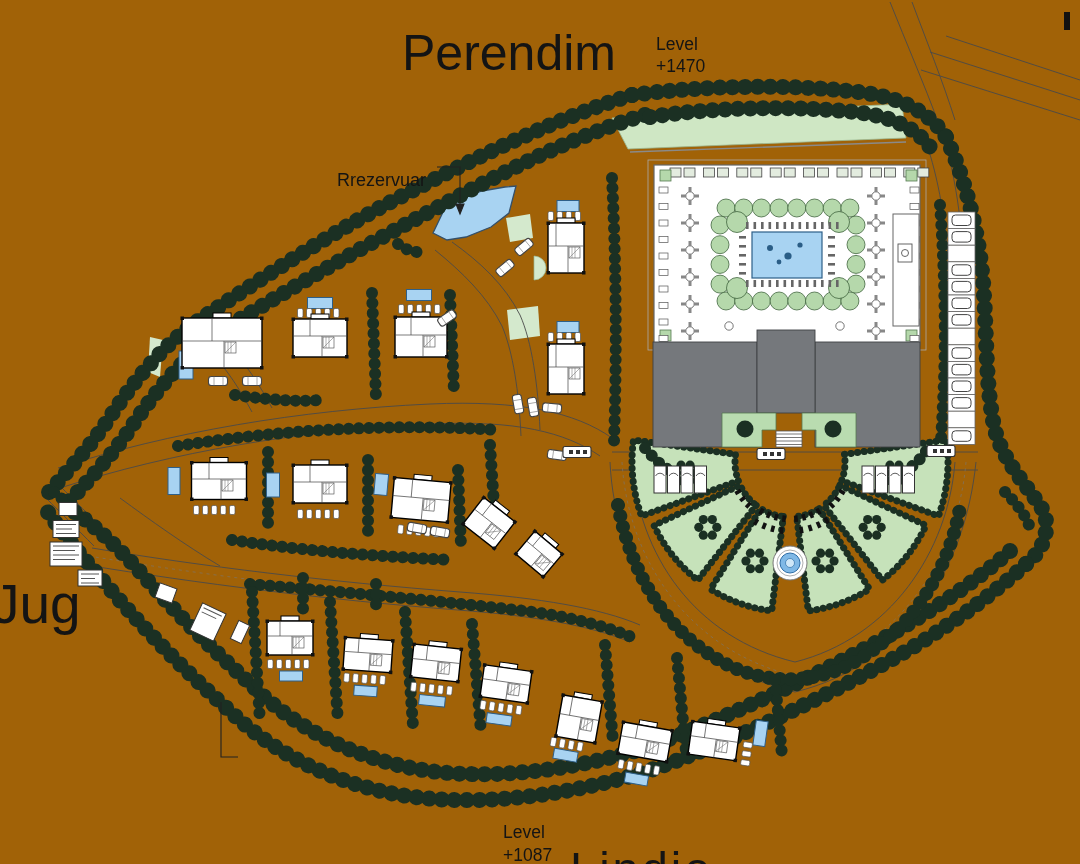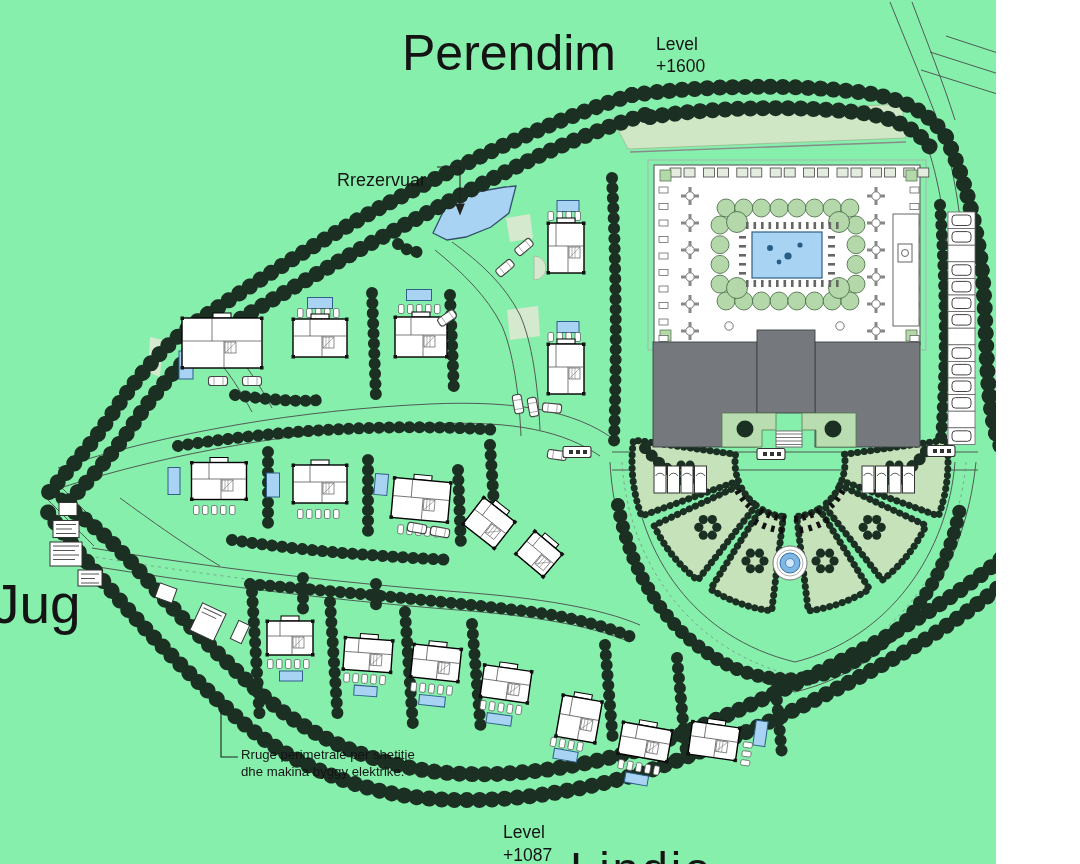--- a/index.html
+++ b/index.html
@@ -1,16 +1,16 @@
 <!DOCTYPE html>
 <html><head>
 <meta charset="utf-8">
 <style>
   html,body{margin:0;padding:0;background:#fff}
-  .canvas{position:relative;width:996px;height:864px;background:#86efac;overflow:hidden;
+  .canvas{position:relative;width:1080px;height:864px;background:#a16207;overflow:hidden;
           font-family:"Liberation Sans",sans-serif;color:#111}
   .canvas svg{position:absolute;left:0;top:0}
   .lbl{position:absolute;white-space:pre;color:#141414}
   #lbl-perendim{left:402px;top:24px;font-size:50px}
   #lbl-level-top{left:656px;top:34px;font-size:17.5px;line-height:1.25}
   #lbl-rrezervuar{left:337px;top:170px;font-size:18px}
   #lbl-jug{left:-8px;top:572px;font-size:55px}
   #lbl-note{left:241px;top:746px;font-size:13.2px;line-height:1.32}
   #lbl-level-bottom{left:503px;top:821px;font-size:17.5px;line-height:1.3;text-align:left}
   #lbl-lindje{left:570px;top:841px;font-size:47px;letter-spacing:3px}
@@ -792,20 +792,19 @@
 
   <g fill="none" stroke="#222" stroke-width="1.1">
     <path d="M437,167 L460,167 L460,204"></path>
     <polygon points="456,204 464,204 460,214" fill="#222"></polygon>
     <path d="M221,702 L221,757 L238,757"></path>
   </g>
   <rect x="1064" y="12" width="6" height="18" fill="#111"></rect>
 </svg>
 
 <div class="lbl" id="lbl-perendim">Perendim</div>
-<div class="lbl two-line" id="lbl-level-top"><span>Level</span><span>+1600</span></div>
+<div class="lbl two-line" id="lbl-level-top"><span>Level</span><span>+1470</span></div>
 <div class="lbl" id="lbl-rrezervuar">Rrezervuar</div>
 <div class="lbl" id="lbl-jug">Jug</div>
-<div class="lbl two-line" id="lbl-note"><span>Rruge perimetrale per shetitje</span><span>dhe makina byggy elektrike.</span></div>
 <div class="lbl two-line" id="lbl-level-bottom"><span>Level</span><span>+1087</span></div>
 <div class="lbl" id="lbl-lindje">Lindje</div>
 
 </div>
 
 </body></html>

